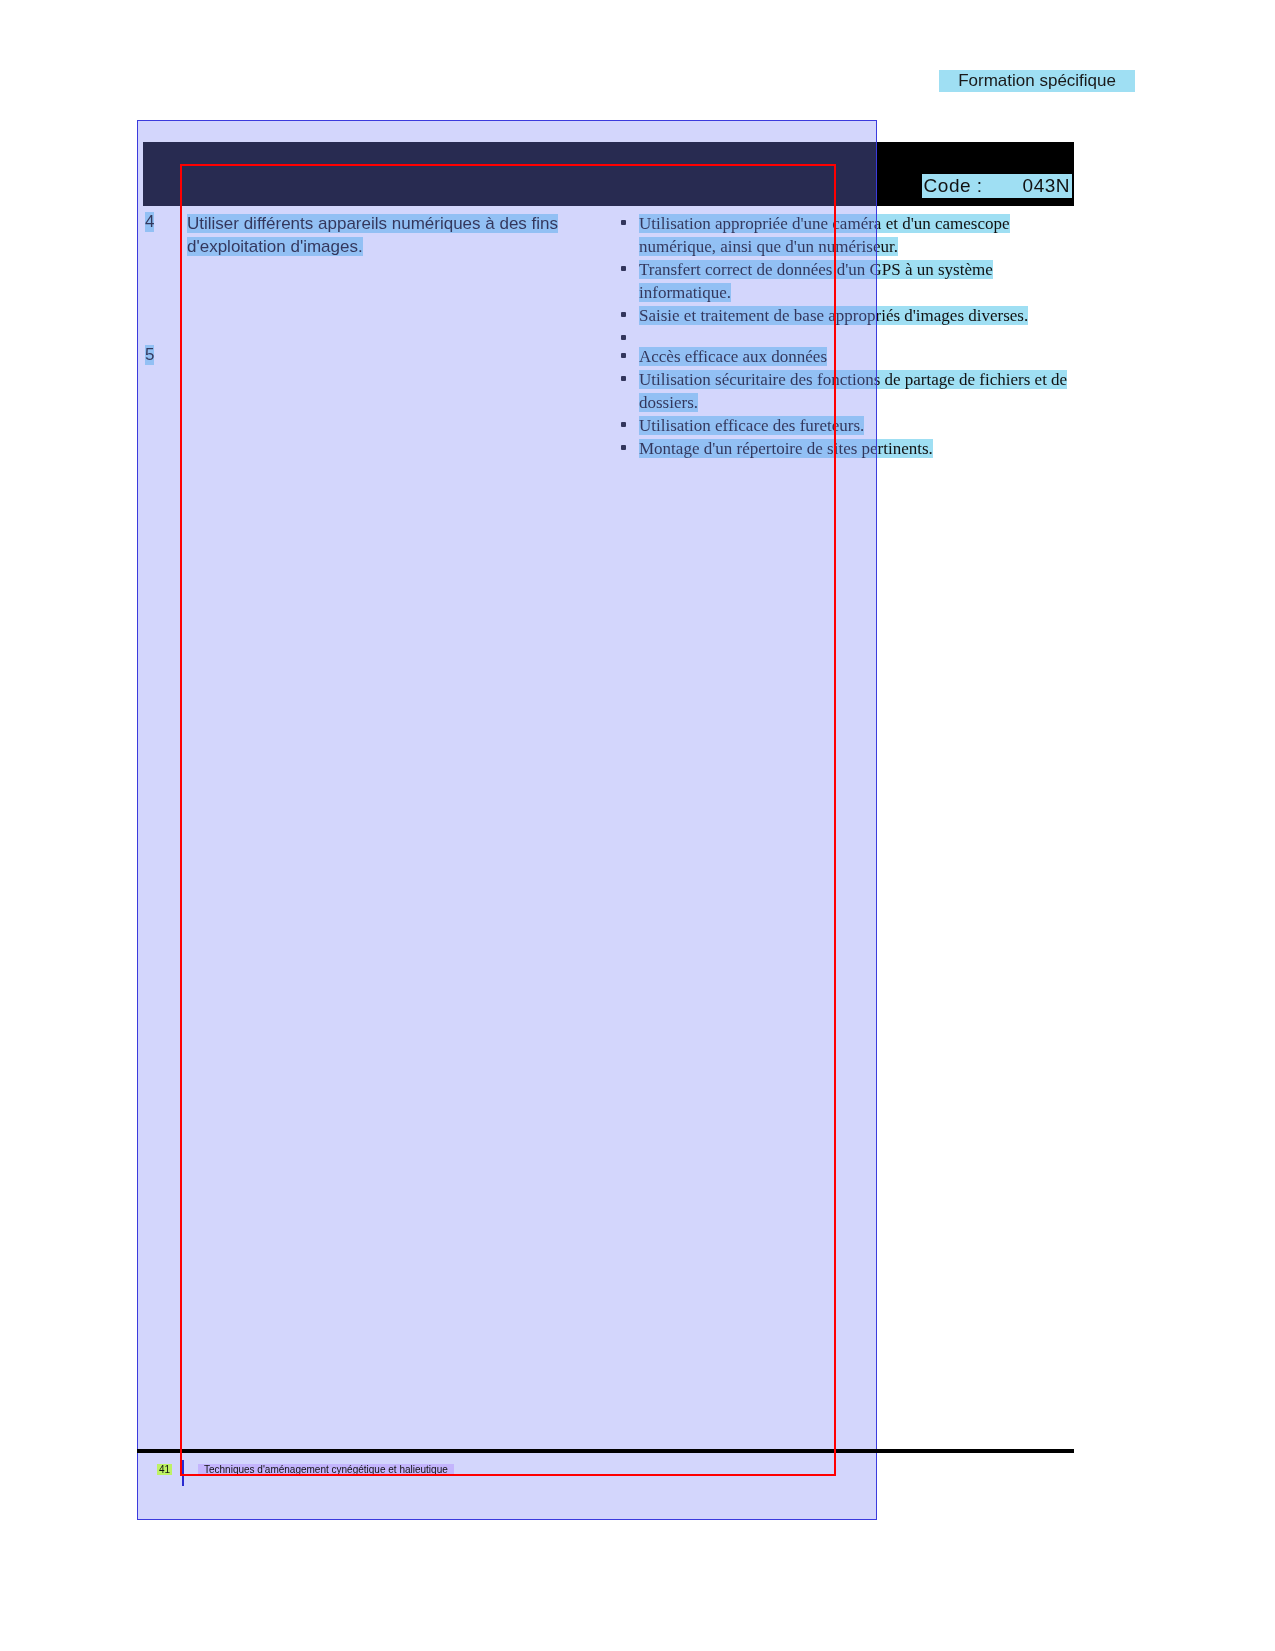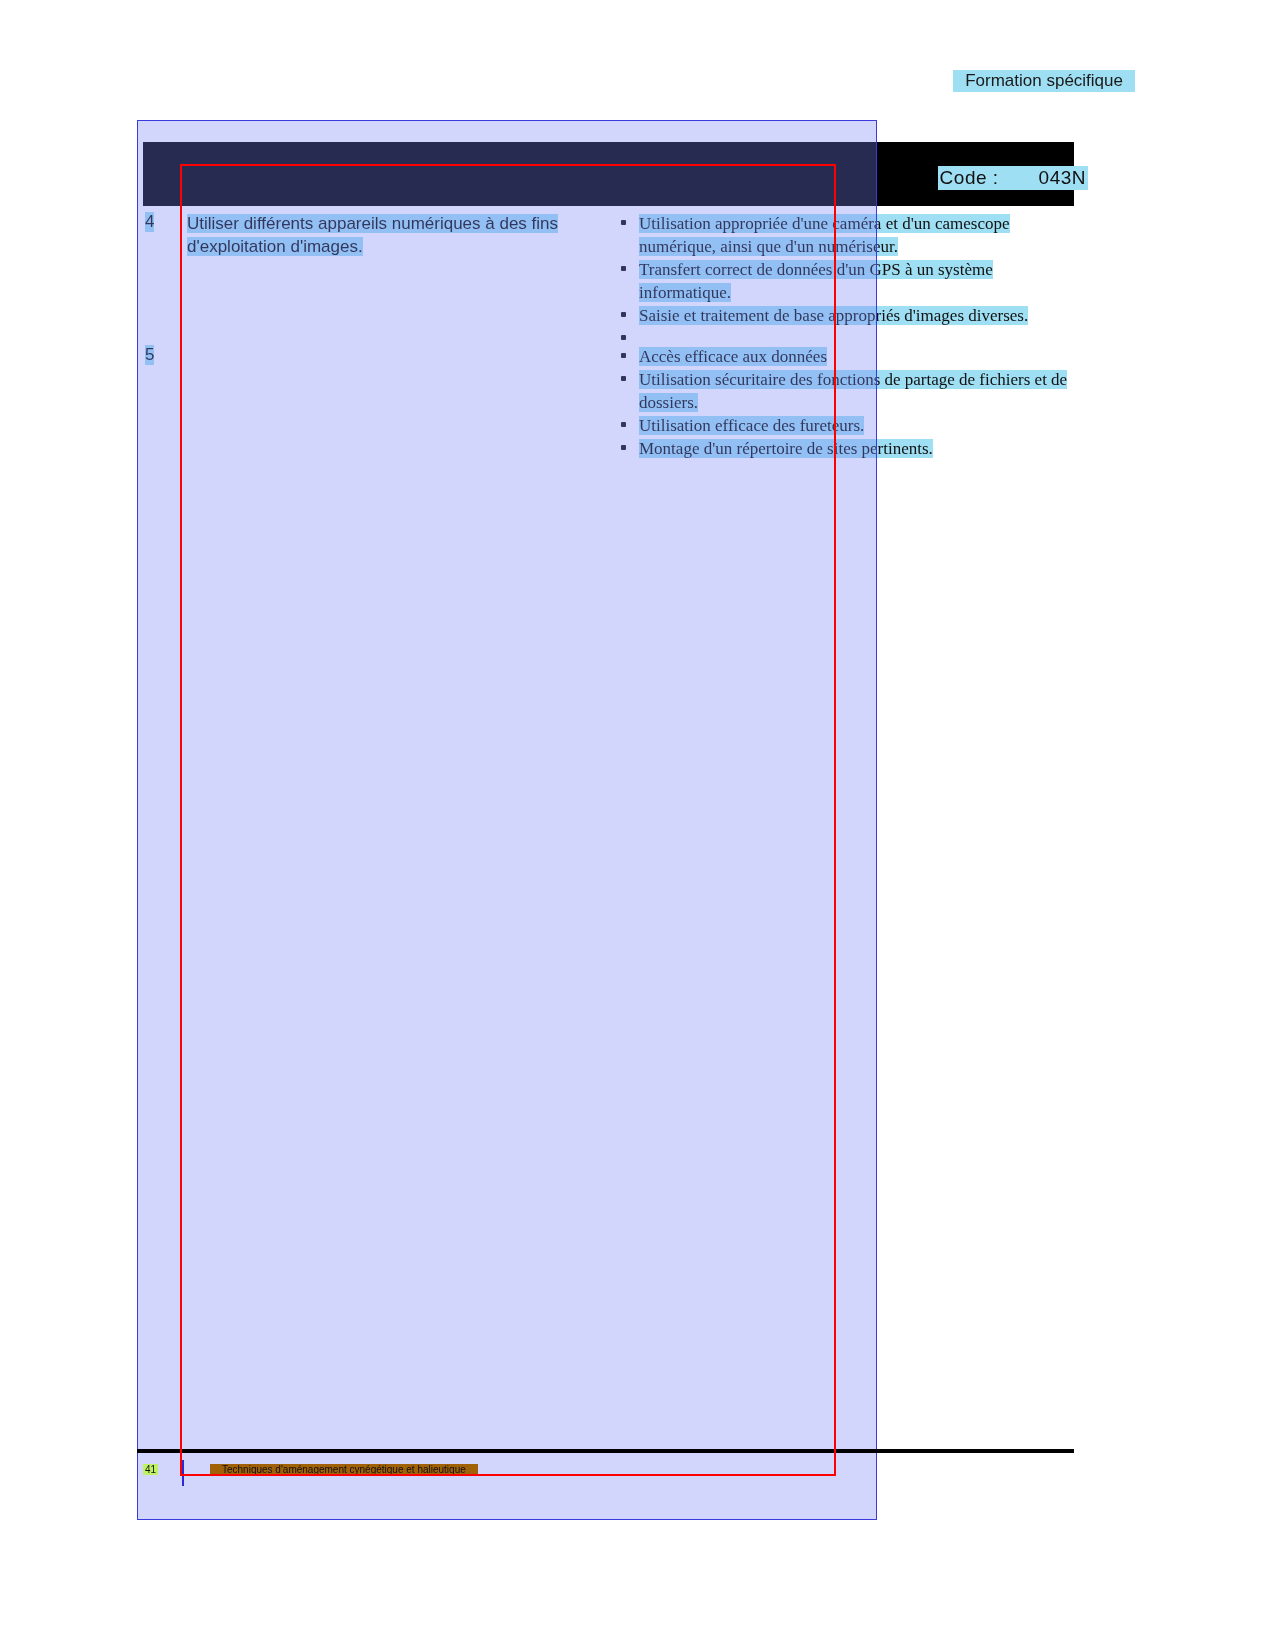--- a/index.html
+++ b/index.html
@@ -16,21 +16,21 @@
   }
 
   
   .header-label {
     position: absolute;
     top: 70px;
     right: 140px;
     font-size: 17px;
     color: #1a1a1a;
     background: #9fdff3;
-    padding: 1px 12px;
+    padding: 1px 19px;
     white-space: nowrap;
   }
 
   
   .selection-overlay {
     position: absolute;
     left: 137px;
     top: 120px;
     width: 740px;
     height: 1400px;
@@ -58,24 +58,23 @@
     position: absolute;
     left: 143px;
     top: 142px;
     width: 931px;
     height: 64px;
     background: #000000;
   }
   .banner-inner {
     position: absolute;
     left: 0;
-    top: 4px;
+    top: 12px;
     width: 100%;
     height: 100%;
-    margin-left: 16px;
   }
   .code-box {
     position: absolute;
     right: 2px;
     top: 20px;
     font-size: 19px;
     color: #111;
     background: #9fdff3;
     padding: 1px 2px;
     white-space: nowrap;
@@ -169,31 +168,31 @@
     position: absolute;
     left: 140px;
     top: 1464px;
     width: 700px;
     height: 16px;
     font-size: 10px;
     color: #111;
   }
   .footer .pg {
     position: absolute;
-    left: 3px;
+    left: 17px;
     top: 0;
     background: #bef264;
     padding: 0 2px;
   }
   .footer .ftxt {
     position: absolute;
-    left: 70px;
+    left: 58px;
     top: 0;
-    background: #a16207;
-    padding: 0 12px;
+    background: #c4b5fd;
+    padding: 0 6px;
     white-space: nowrap;
   }
   .caret {
     position: absolute;
     left: 182px;
     top: 1460px;
     width: 2px;
     height: 26px;
     background: #2a2ad0;
   }

